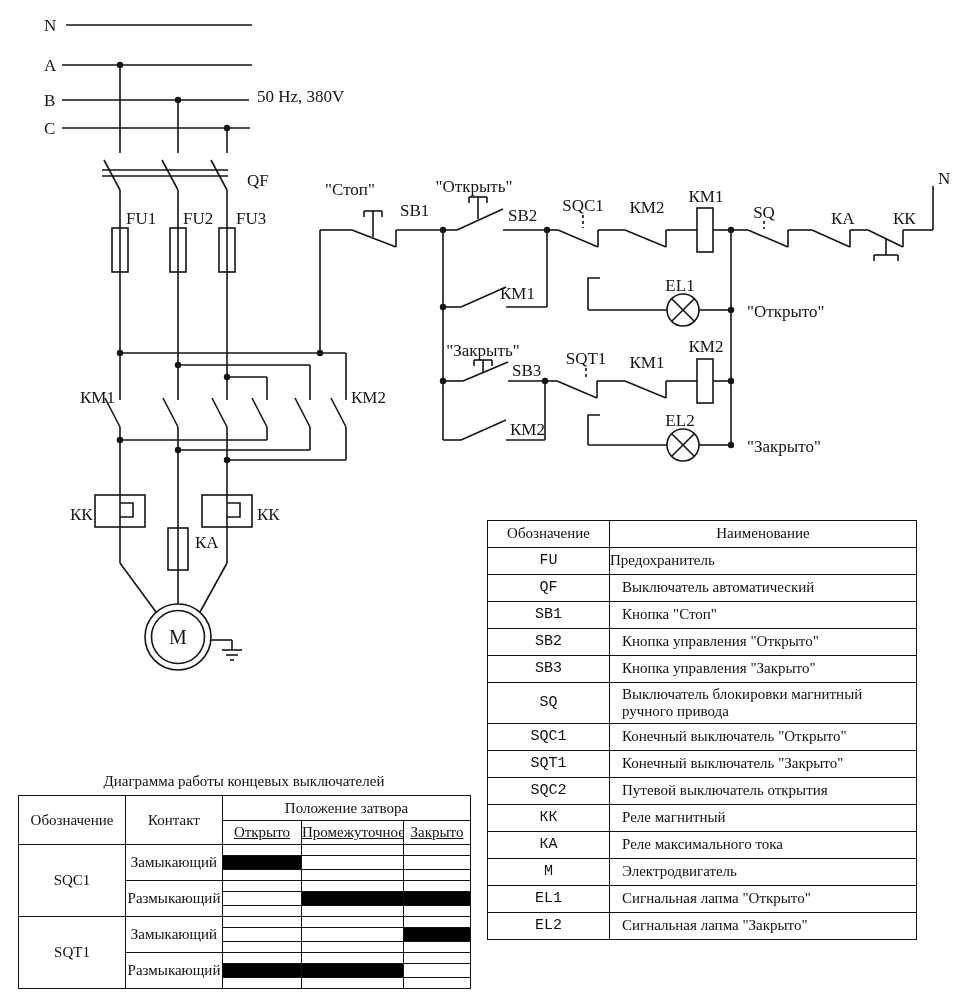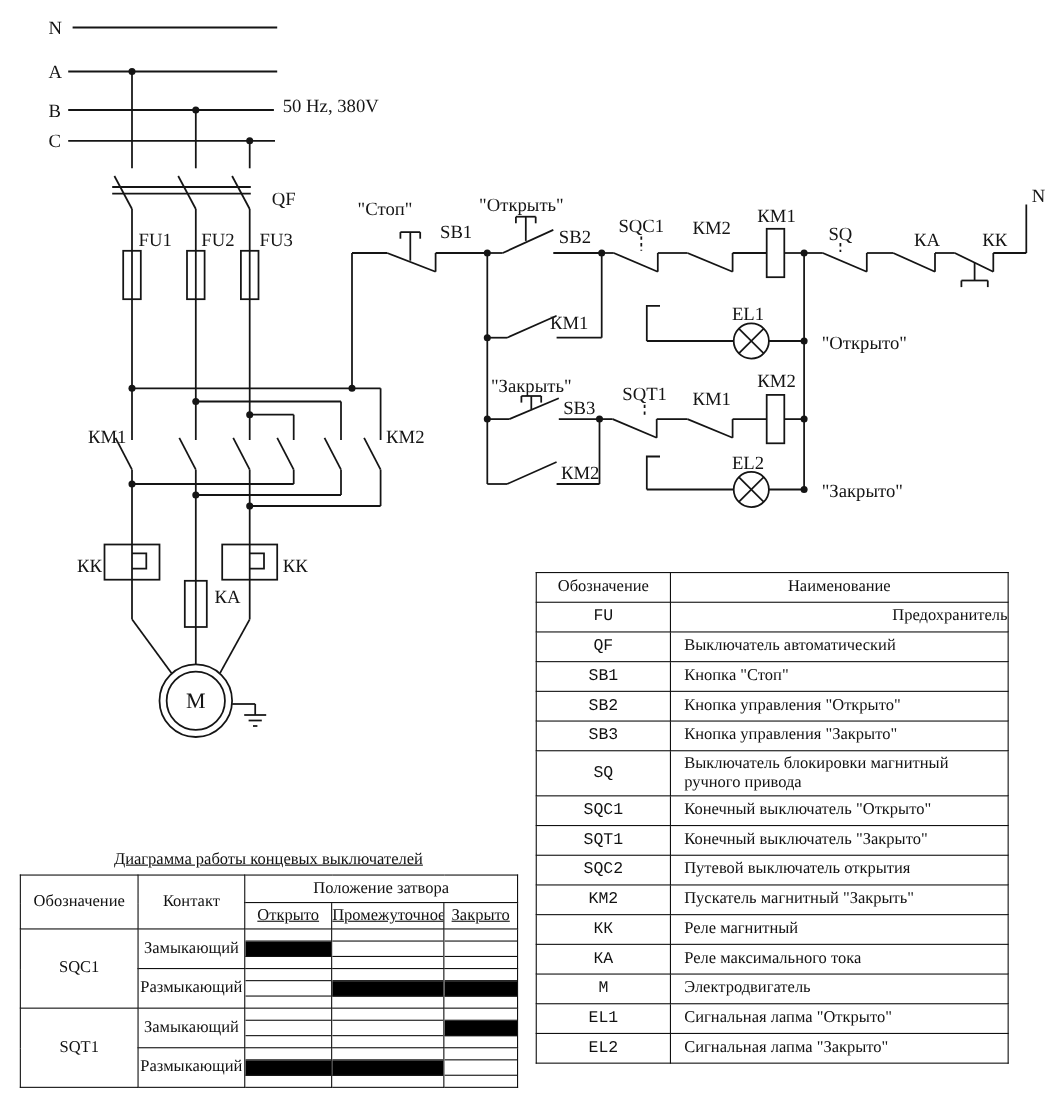--- a/index.html
+++ b/index.html
@@ -11,24 +11,24 @@
   svg .dash{stroke-dasharray:3 3;}
   svg text{stroke:none;fill:#151515;font-family:"Liberation Serif",serif;font-size:17px;}
   svg text.big{font-size:20px;}
   
   .legend{position:absolute;left:487px;top:520px;width:430px;border-collapse:collapse;
           table-layout:fixed;font-size:15px;}
   .legend th,.legend td{border:1.4px solid #111;padding:0 4px 0 12px;height:26px;
           overflow:hidden;line-height:1.15;}
   .legend th{font-weight:normal;text-align:center;padding:0;}
   .legend td.desig{text-align:center;padding:0;font-family:Liberation Mono, monospace;}
-  .legend td.center{text-align:right;padding:0;}
+  .legend td.center{text-align:left;padding:0;}
   .legend tr.tall td{height:40px;}
   
-  .dg-title{position:absolute;left:18px;top:773px;width:452px;text-align:center;font-size:15px;text-decoration:underline;}
+  .dg-title{position:absolute;left:18px;top:773px;width:452px;text-align:center;font-size:15px;}
   .dgt{position:absolute;left:18px;top:795px;width:452px;border-collapse:collapse;
        table-layout:fixed;font-size:15px;}
   .dgt th,.dgt td{border:1.4px solid #111;padding:0;text-align:center;font-weight:normal;
        overflow:hidden;}
   .dgt thead tr:first-child th{height:24px;}
   .dgt thead tr:last-child th{height:23px;text-decoration:underline;}
   .dgt td{height:35px;}
   .dgt td.chart{vertical-align:top;}
   .strips{display:flex;flex-direction:column;height:35px;}
   .strips .s{flex:0 0 10px;border-bottom:1px solid #111;}
@@ -334,24 +334,20 @@
         </tr>
     <tr>
           <td class="desig">SQT1</td>
           <td>Конечный  выключатель "Закрыто"</td>
         </tr>
     <tr>
           <td class="desig">SQC2</td>
           <td>Путевой  выключатель открытия</td>
         </tr>
     <tr>
-          <td class="desig">KM2</td>
-          <td>Пускатель магнитный  "Закрыть"</td>
-        </tr>
-    <tr>
           <td class="desig">КК</td>
           <td>Реле магнитный</td>
         </tr>
     <tr>
           <td class="desig">КА</td>
           <td>Реле максимального тока</td>
         </tr>
     <tr>
           <td class="desig">М</td>
           <td>Электродвигатель</td>

